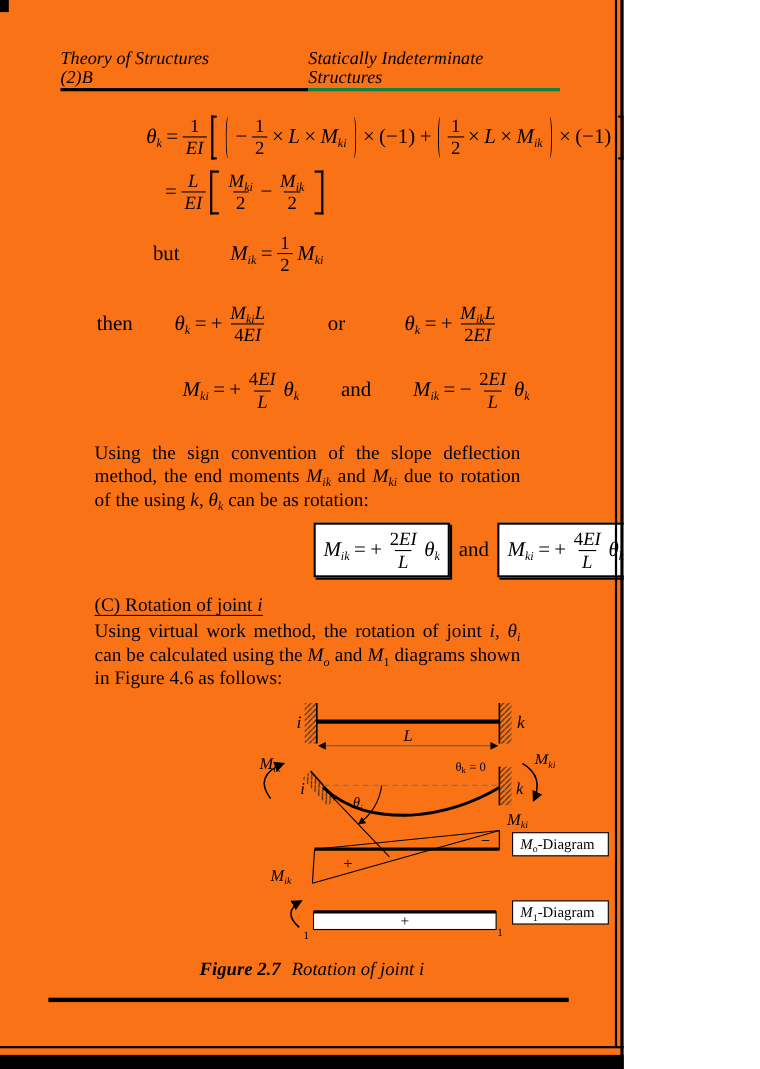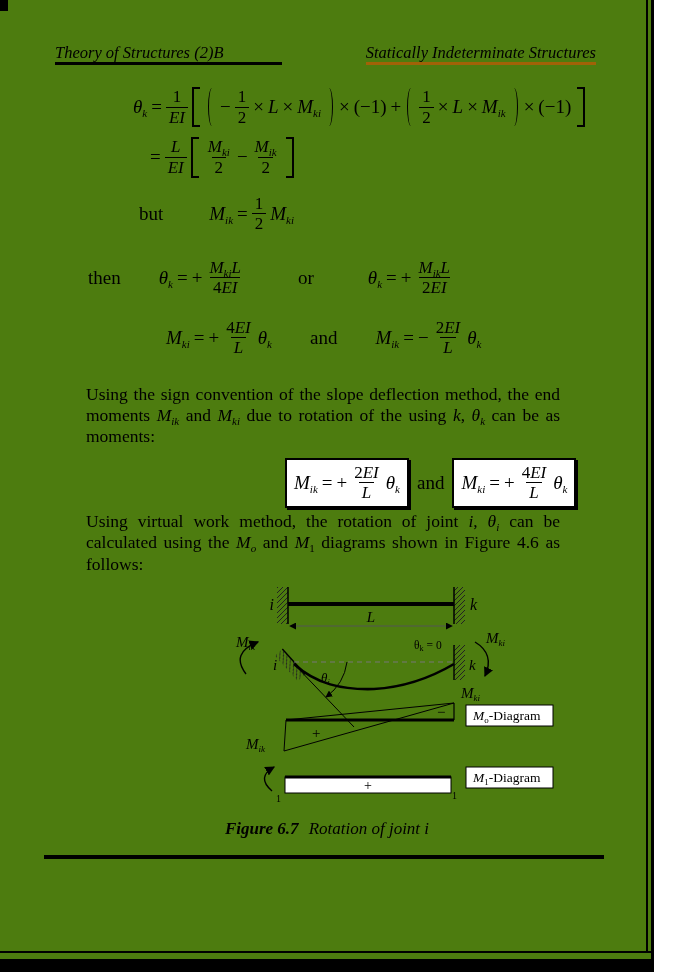--- a/index.html
+++ b/index.html
@@ -1,29 +1,29 @@
 <!DOCTYPE html>
 <html><head>
 <meta charset="utf-8">
 <style>
   html,body{margin:0;padding:0;background:#fff;}
-  .page{position:relative;width:654px;height:972px;background:#4d7c0f;overflow:hidden;
+  .page{position:relative;width:567px;height:972px;background:#f97316;overflow:hidden;
         font-family:"Liberation Serif","DejaVu Serif",serif;color:#000;}
   
   .corner-mark{position:absolute;left:0;top:0;width:8px;height:11px;background:#000;}
   .right-thin{position:absolute;top:0;right:6px;width:2px;height:951px;background:#000;}
   .right-thick{position:absolute;top:0;right:0;width:3px;height:972px;background:#000;}
   .bottom-thin{position:absolute;left:0;bottom:19px;height:2px;width:685px;background:#000;}
   .bottom-thick{position:absolute;left:0;bottom:0;height:13px;width:691px;background:#000;}
 
   
   .hdr{display:flex;justify-content:space-between;align-items:flex-end;
        margin:44px 58px 0 55px;font-style:italic;font-size:16.5px;line-height:1.05;}
   .hdr-left{border-bottom:3px solid #000;padding-right:58px;padding-bottom:1px;}
-  .hdr-right{border-bottom:3px solid #a16207;padding-bottom:1px;}
+  .hdr-right{border-bottom:3px solid #15803d;padding-bottom:1px;}
 
   
   .eqrow{display:flex;align-items:center;font-size:19px;gap:4px;white-space:nowrap;text-align:center;}
   .eqrow i, i.pm{font-style:italic;}
   .tok{display:inline-block;white-space:nowrap;}
   sub{font-size:11px;font-style:italic;vertical-align:-4px;line-height:0;}
   .frac{display:inline-flex;flex-direction:column;align-items:center;
         font-size:17px;line-height:1.15;vertical-align:middle;}
   .frac .num{padding:0 3px;}
   .frac .den{border-top:1.5px solid #000;padding:0 3px;}
@@ -176,21 +176,21 @@
     <span class="tok"><i>M</i><sub>ik</sub></span>
     <span class="up">=</span>
     <span class="up">−</span>
     <span class="frac">
       <span class="num"><span class="up">2</span><i>EI</i></span>
       <span class="den"><i>L</i></span>
     </span>
     <span class="tok"><i>θ</i><sub>k</sub></span>
   </div>
 
-  <p class="para" style="margin-top:26px;"><span>Using the sign convention of the slope deflection method, the end moments </span><i class="pm">M</i><sub>ik</sub><span> and </span><i class="pm">M</i><sub>ki</sub><span> due to rotation of the using </span><i class="pm">k</i><span>, </span><i class="pm">θ</i><sub>k</sub><span> can be as moments:</span></p>
+  <p class="para" style="margin-top:26px;"><span>Using the sign convention of the slope deflection method, the end moments </span><i class="pm">M</i><sub>ik</sub><span> and </span><i class="pm">M</i><sub>ki</sub><span> due to rotation of the using </span><i class="pm">k</i><span>, </span><i class="pm">θ</i><sub>k</sub><span> can be as rotation:</span></p>
 
   <div class="eqrow" style="margin:10px 0 0 285px;gap:8px;">
     <span class="eqbox">
       <span class="tok"><i>M</i><sub>ik</sub></span>
       <span class="up">=</span>
       <span class="up">+</span>
       <span class="frac">
         <span class="num"><span class="up">2</span><i>EI</i></span>
         <span class="den"><i>L</i></span>
       </span>
@@ -202,20 +202,23 @@
       <span class="up">=</span>
       <span class="up">+</span>
       <span class="frac">
         <span class="num"><span class="up">4</span><i>EI</i></span>
         <span class="den"><i>L</i></span>
       </span>
       <span class="tok"><i>θ</i><sub>k</sub></span>
     </span>
   </div>
 
+  <div class="heading-c">
+    <span class="und"><span>(C) Rotation of joint </span><i>i</i></span>
+  </div>
 
   <p class="para" style="margin-top:3px;"><span>Using virtual work method, the rotation of joint </span><i class="pm">i</i><span>, </span><i class="pm">θ</i><sub>i</sub><span> can be calculated using the </span><i class="pm">M</i><sub>o</sub><span> and </span><i class="pm">M</i><sub style="font-style:normal">1</sub><span> diagrams shown in Figure 4.6 as follows:</span></p>
 
   <svg width="350" height="232" viewBox="0 0 350 232" style="margin:6px 0 0 224px;">
     <defs>
       <pattern id="hatch" patternUnits="userSpaceOnUse" width="5" height="5">
         <path d="M0,5 L5,0" stroke="#222" stroke-width="1"></path>
       </pattern>
       <marker id="arr" viewBox="0 0 8 8" refX="7" refY="4" markerWidth="7" markerHeight="7" orient="auto-start-reverse">
         <path d="M0,0 L8,4 L0,8 z" fill="#000"></path>
@@ -275,18 +278,18 @@
       <line x1="61" y1="196" x2="227" y2="196" stroke="#000" stroke-width="3"></line>
       <text x="140" y="209" font-size="14">+</text>
       <text x="52" y="221" font-size="10" font-family="Liberation Sans, sans-serif">1</text>
       <text x="228" y="218" font-size="10" font-family="Liberation Sans, sans-serif">1</text>
       <rect x="242" y="186" width="87" height="21" fill="#fff" stroke="#000" stroke-width="1"></rect>
       <text x="249" y="201" font-size="13.5"><tspan font-style="italic">M</tspan><tspan dy="3" font-size="9">1</tspan><tspan dy="-3">-Diagram</tspan></text>
     </g>
   </svg>
 
   <div class="caption">
-    <b><i>Figure 6.7</i></b><span class="capgap"></span><i>Rotation of joint i</i>
+    <b><i>Figure 2.7</i></b><span class="capgap"></span><i>Rotation of joint i</i>
   </div>
 
   <div class="footer-rule"></div>
 
 </div>
 
 </body></html>

